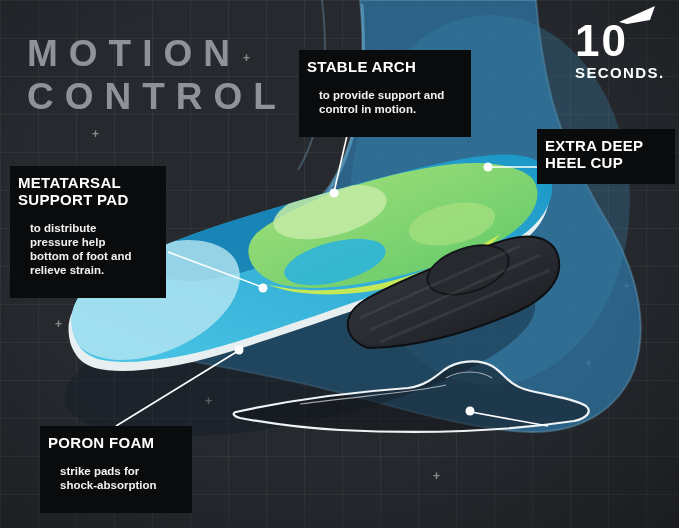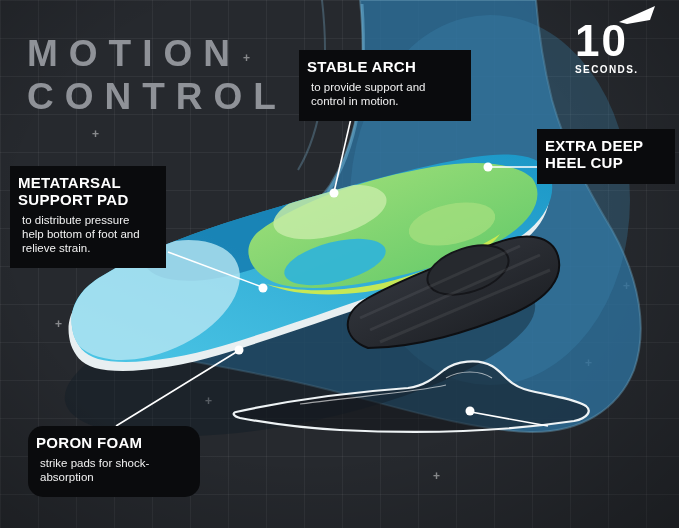--- a/index.html
+++ b/index.html
@@ -17,32 +17,32 @@
   .plus-mark {
     position:absolute; z-index:1; color:rgba(255,255,255,0.45);
     font-size:12px; font-weight:700; line-height:1;
   }
   .title { position:absolute; left:27px; top:32px; z-index:2; color:#8f9298;
     font-size:37px; font-weight:700; letter-spacing:11px; line-height:1.17; }
   .logo { position:absolute; right:16px; top:4px; width:88px; z-index:2;
     color:#fff; text-align:left; }
   .logo .flag { display:block; margin:0 0 -3px 42px; }
   .logo .num { font-size:44px; font-weight:800; line-height:0.92; letter-spacing:2px; }
-  .logo .brand { font-size:10px; font-weight:800; letter-spacing:1.4px; margin-top:3px; }
+  .logo .brand { font-size:15px; font-weight:800; letter-spacing:1.4px; margin-top:3px; }
   .callout {
     position:absolute; z-index:2; background:#0a0b0d; color:#fff;
     text-align:left; padding:9px 8px; box-sizing:border-box;
   }
   .callout h3 { margin:0 0 3px 0; font-size:15px; font-weight:700;
     letter-spacing:0.3px; line-height:1.13; }
-  .callout p { margin:4px; font-size:11.5px; line-height:1.22; color:#f1f1f1; }
+  .callout p { margin:12px; font-size:11.5px; line-height:1.22; color:#f1f1f1;font-weight:bold; }
   .box-stable-arch    { left:299px; top:50px;  width:172px; }
   .box-metatarsal     { left:10px;  top:166px; width:156px; }
   .box-heel-cup       { left:537px; top:129px; width:138px; }
-  .box-poron          { left:28px;  top:426px; width:172px;border-radius:15px; }
+  .box-poron          { left:40px;  top:426px; width:152px; }
   .box-stability      { left:459px; top:426px; width:213px; }
 </style>
 </head>
 <body>
 
 <div class="stage">
 
   <span class="plus-mark" style="left:92px;top:128px">+</span>
   <span class="plus-mark" style="left:55px;top:318px">+</span>
   <span class="plus-mark" style="left:243px;top:52px">+</span>

